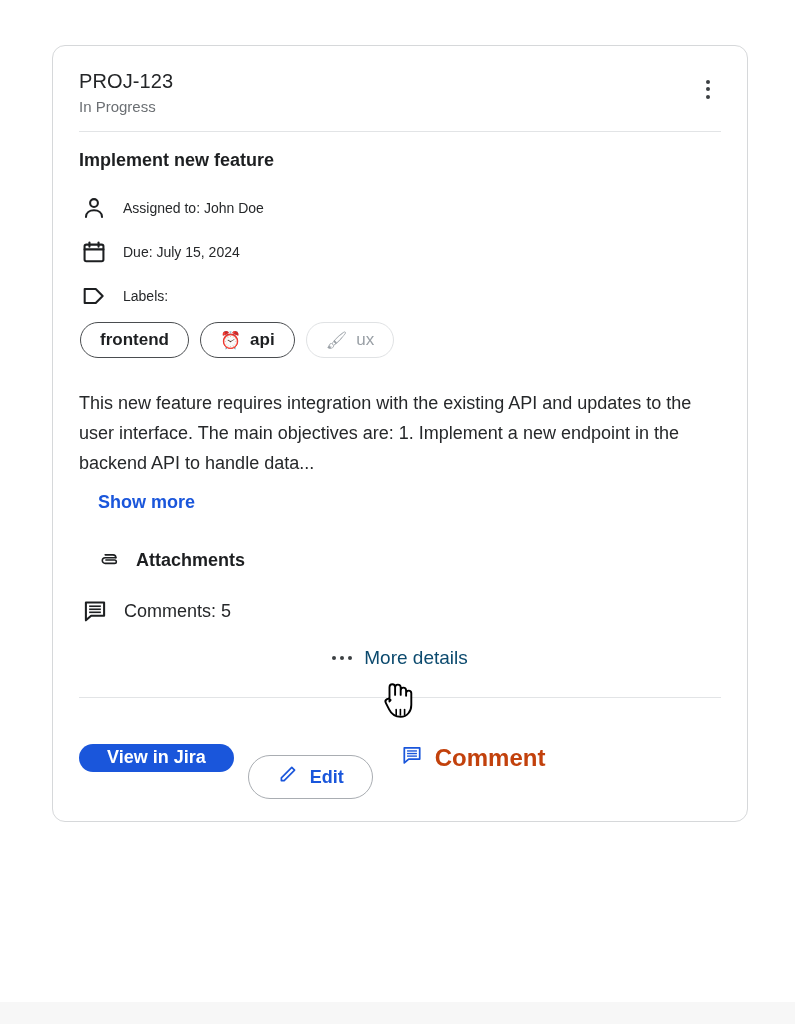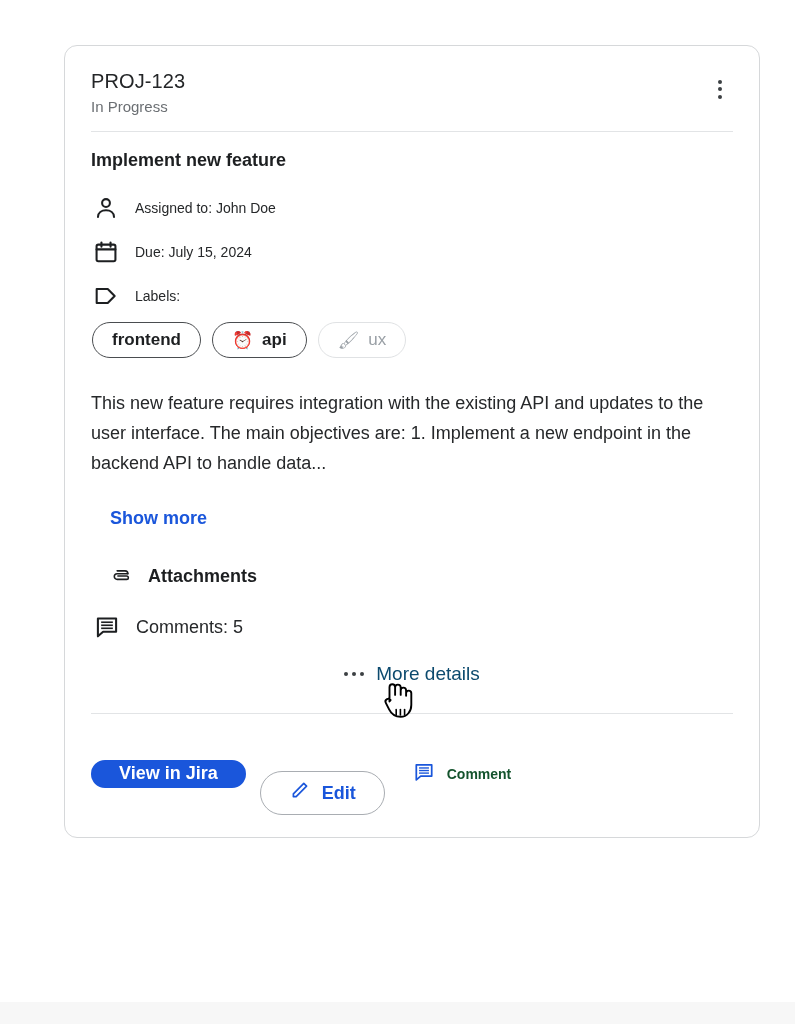--- a/index.html
+++ b/index.html
@@ -26,21 +26,21 @@
     position: absolute;
     left: 0;
     right: 0;
     bottom: 0;
     height: 22px;
     background: #f7f7f7;
   }
 
   .card {
     position: absolute;
-    left: 64px;
+    left: 52px;
     top: 45px;
     width: 696px;
     box-sizing: border-box;
     background: #ffffff;
     border: 1px solid #d6d8da;
     border-radius: 13px;
     padding: 0;
   }
 
   
@@ -158,21 +158,21 @@
     justify-content: center;
     line-height: 1;
   }
 
   
   .description {
     font-size: 18px;
     line-height: 30px;
     color: #26282a;
     margin-top: 30px;
-    margin-bottom: 16px;
+    margin-bottom: 0;
   }
   .show-more {
     display: inline-block;
     font-size: 18px;
     line-height: 24px;
     font-weight: bold;
     color: #1a56db;
     margin-top: 12px;
     margin-left: 19px;
     cursor: pointer;
@@ -295,22 +295,22 @@
     color: #1a56db;
     font-size: 18px;
     font-weight: bold;
     margin-top: 39px;
   }
   .btn-text {
     height: 44px;
     padding: 0 8px 0 14px;
     background: transparent;
     border: none;
-    color: #14532d;
-    font-size: 14px;
+    color: #c2410c;
+    font-size: 24px;
     font-weight: bold;
   }
 </style>
 </head>
 <body>
 
 <div class="page">
 
   <div class="card">
 

